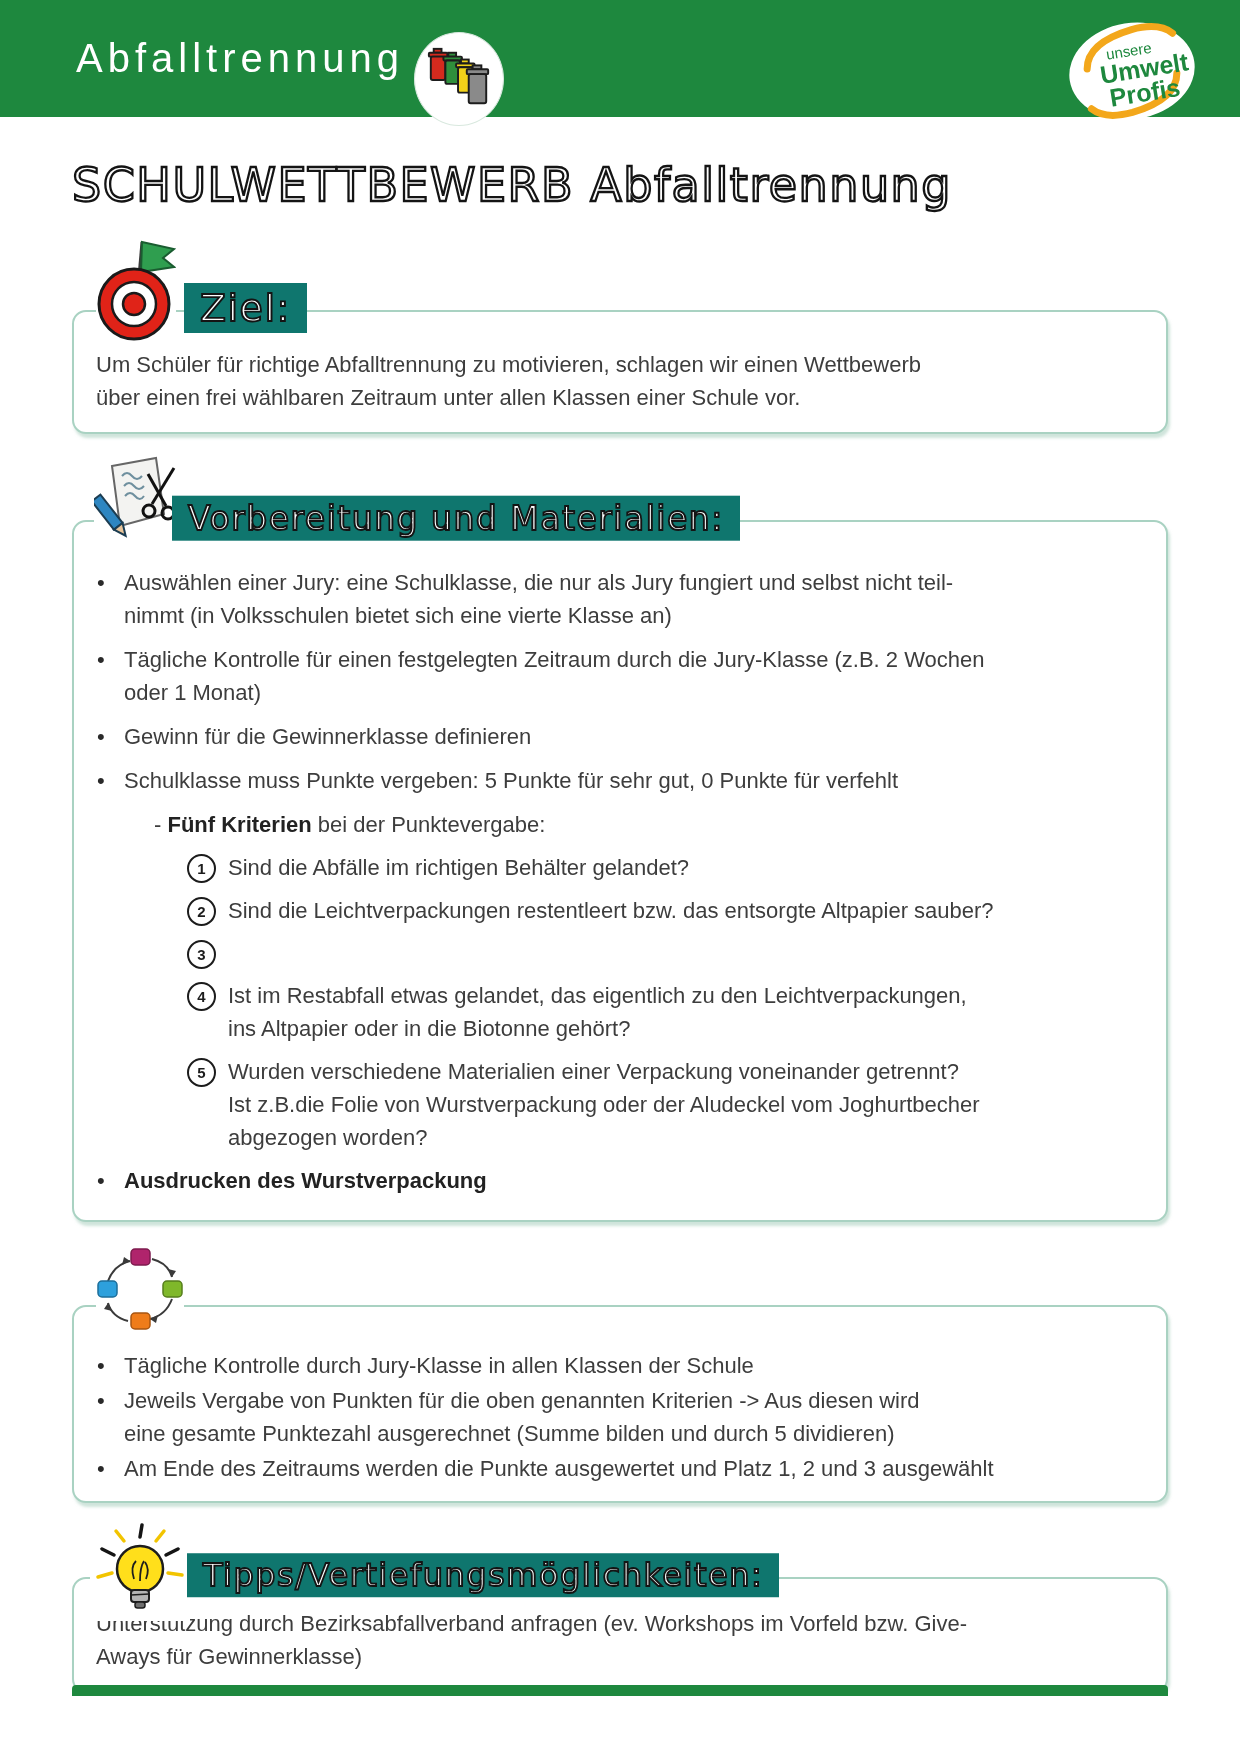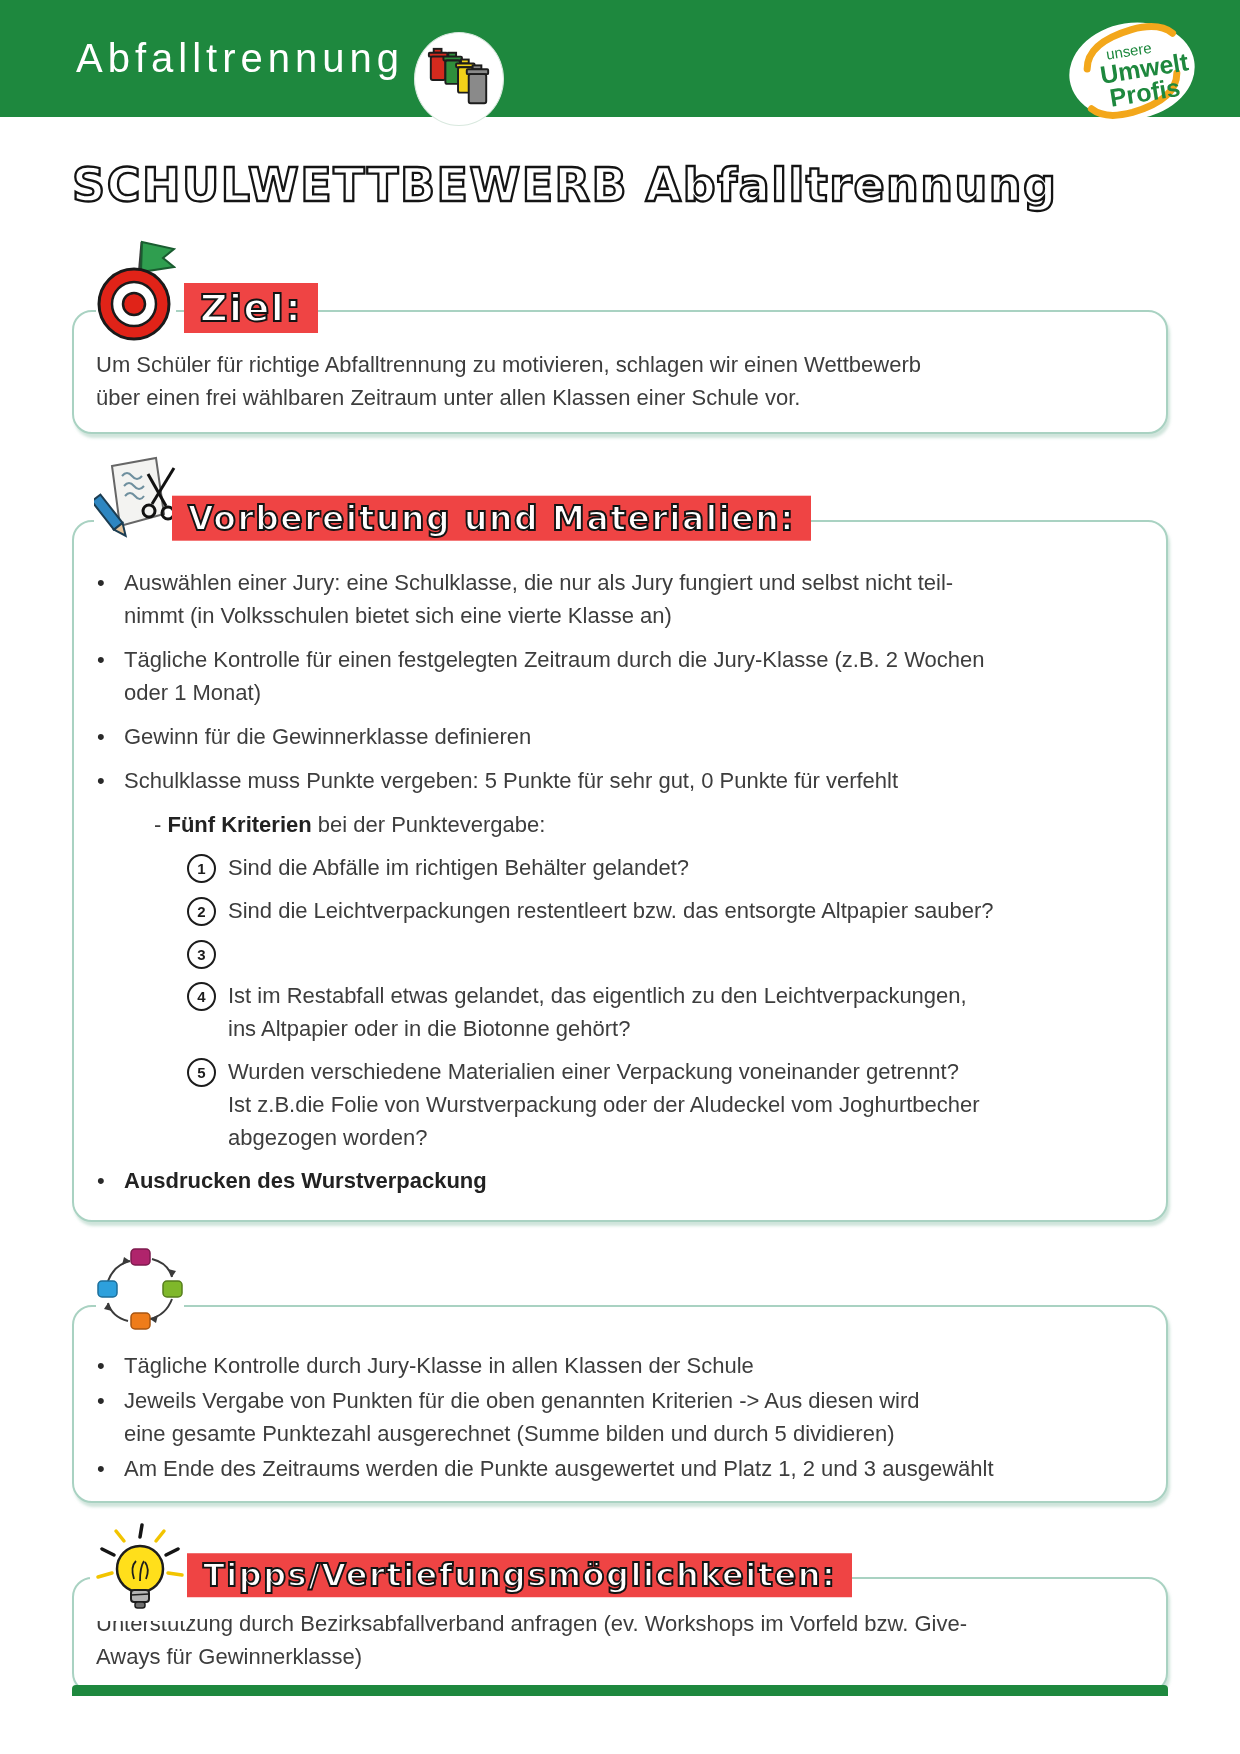--- a/index.html
+++ b/index.html
@@ -17,38 +17,38 @@
     font-family:"Liberation Sans",sans-serif;
   }
   .bins-badge{
     position:absolute;left:414px;top:32px;width:88px;height:92px;border-radius:50%;
     background:#ffffff;border:1px solid #d8e8de;display:flex;align-items:center;justify-content:center;
     z-index:3;
   }
   .logo{position:absolute;left:1062px;top:16px;width:140px;height:110px;z-index:3;}
   
   .hand{
-    font-family:"DejaVu Sans",sans-serif;font-weight:700;color:#ffffff;
+    font-family:"DejaVu Sans",sans-serif;font-weight:400;color:#ffffff;
     -webkit-text-stroke:1.9px #141414;text-shadow:0 0 1px #141414;
     letter-spacing:1.5px;white-space:nowrap;
   }
   .title{
     position:absolute;left:72px;top:158px;margin:0;font-size:46px;
     -webkit-text-stroke:2.3px #141414;
   }
   
   .sec{position:absolute;left:72px;width:1096px;}
   .box{
     position:absolute;left:0;top:0;width:100%;height:100%;box-sizing:border-box;
-    border:2px solid #a9d2c2;border-radius:20px;background:#ffffff;
+    border:2px solid #a9d2c2;border-radius:14px;background:#ffffff;
     box-shadow:2px 4px 3px rgba(168,205,190,.55);
   }
   .sec-head{
     position:absolute;top:0;transform:translateY(-54%);
-    background:#ef4444;padding:3px 16px;z-index:2;
+    background:#0f766e;padding:3px 16px;z-index:2;
   }
   .h-ziel{font-size:38px;}
   .h-vorb{font-size:33px;}
   .h-arb{font-size:34px;}
   .h-tipps{font-size:32px;}
   .sec-icon{position:absolute;z-index:2;background:#ffffff;display:flex;align-items:center;justify-content:center;}
   
   #sec-ziel {top:310px;height:124px;}
   #sec-vorb {top:520px;height:702px;}
   #sec-arb  {top:1305px;height:198px;}

